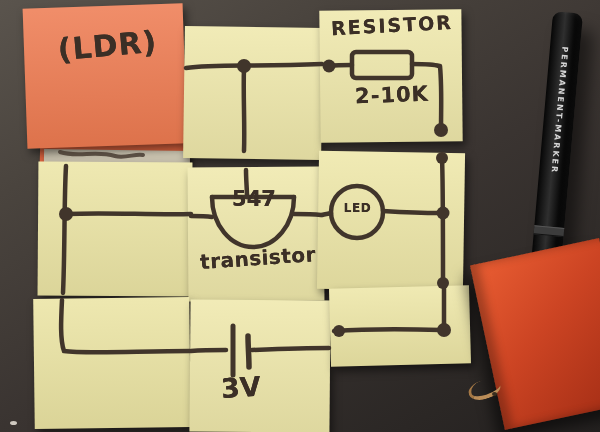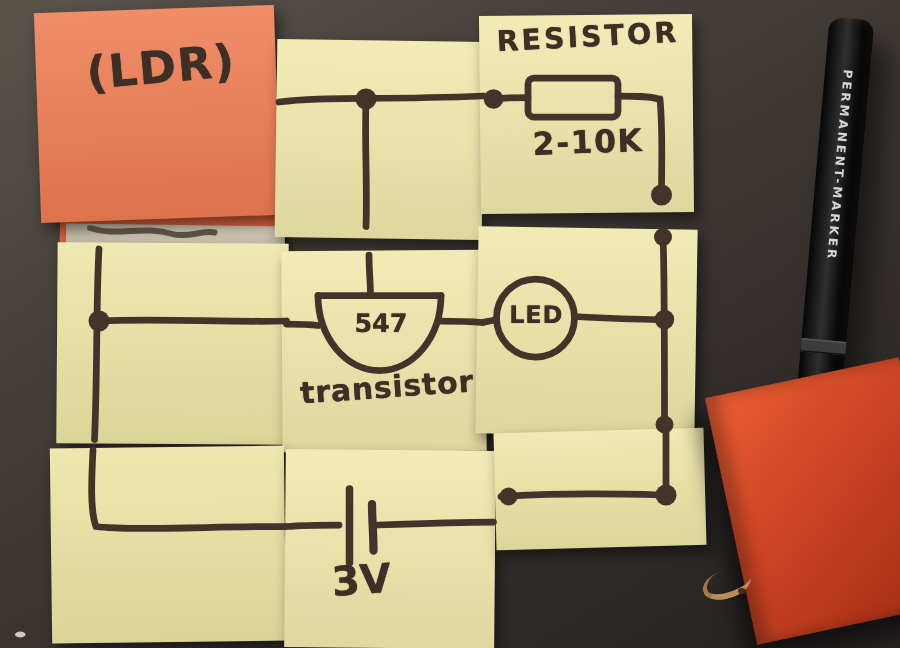--- a/index.html
+++ b/index.html
@@ -91,23 +91,23 @@
       <circle cx="443" cy="213" r="6.5"></circle>
       <circle cx="443" cy="283" r="6"></circle>
       <circle cx="339" cy="331" r="6"></circle>
       <circle cx="444" cy="330" r="7"></circle>
     </g>
   </svg>
 
   <div class="label" style="left:40px;top:30px;width:135px;font-size:30px;transform:rotate(-5deg);letter-spacing:1px;">(LDR)</div>
   <div class="label" style="left:324px;top:16px;width:136px;font-size:19px;transform:rotate(-3deg);letter-spacing:2px;">RESISTOR</div>
   <div class="label" style="left:342px;top:84px;width:100px;font-size:21px;transform:rotate(-2deg);letter-spacing:1px;">2-10K</div>
-  <div class="label" style="left:227px;top:208px;width:54px;font-size:17px;">547</div>
+  <div class="label" style="left:227px;top:188px;width:54px;font-size:21px;">547</div>
   <div class="label" style="left:194px;top:248px;width:128px;font-size:20px;transform:rotate(-4deg);letter-spacing:0.5px;">transistor</div>
-  <div class="label" style="left:333px;top:202px;width:49px;font-size:16px;letter-spacing:0.5px;">LED</div>
+  <div class="label" style="left:333px;top:202px;width:49px;font-size:12px;letter-spacing:0.5px;">LED</div>
   <div class="label" style="left:210px;top:374px;width:62px;font-size:27px;transform:rotate(-4deg);">3V</div>
 
   <div class="pen">
     <div class="pen-text">PERMANENT-MARKER</div>
     <div class="pen-ring"></div>
   </div>
 
   <div class="pad"></div>
 
   <div class="shaving"></div>

